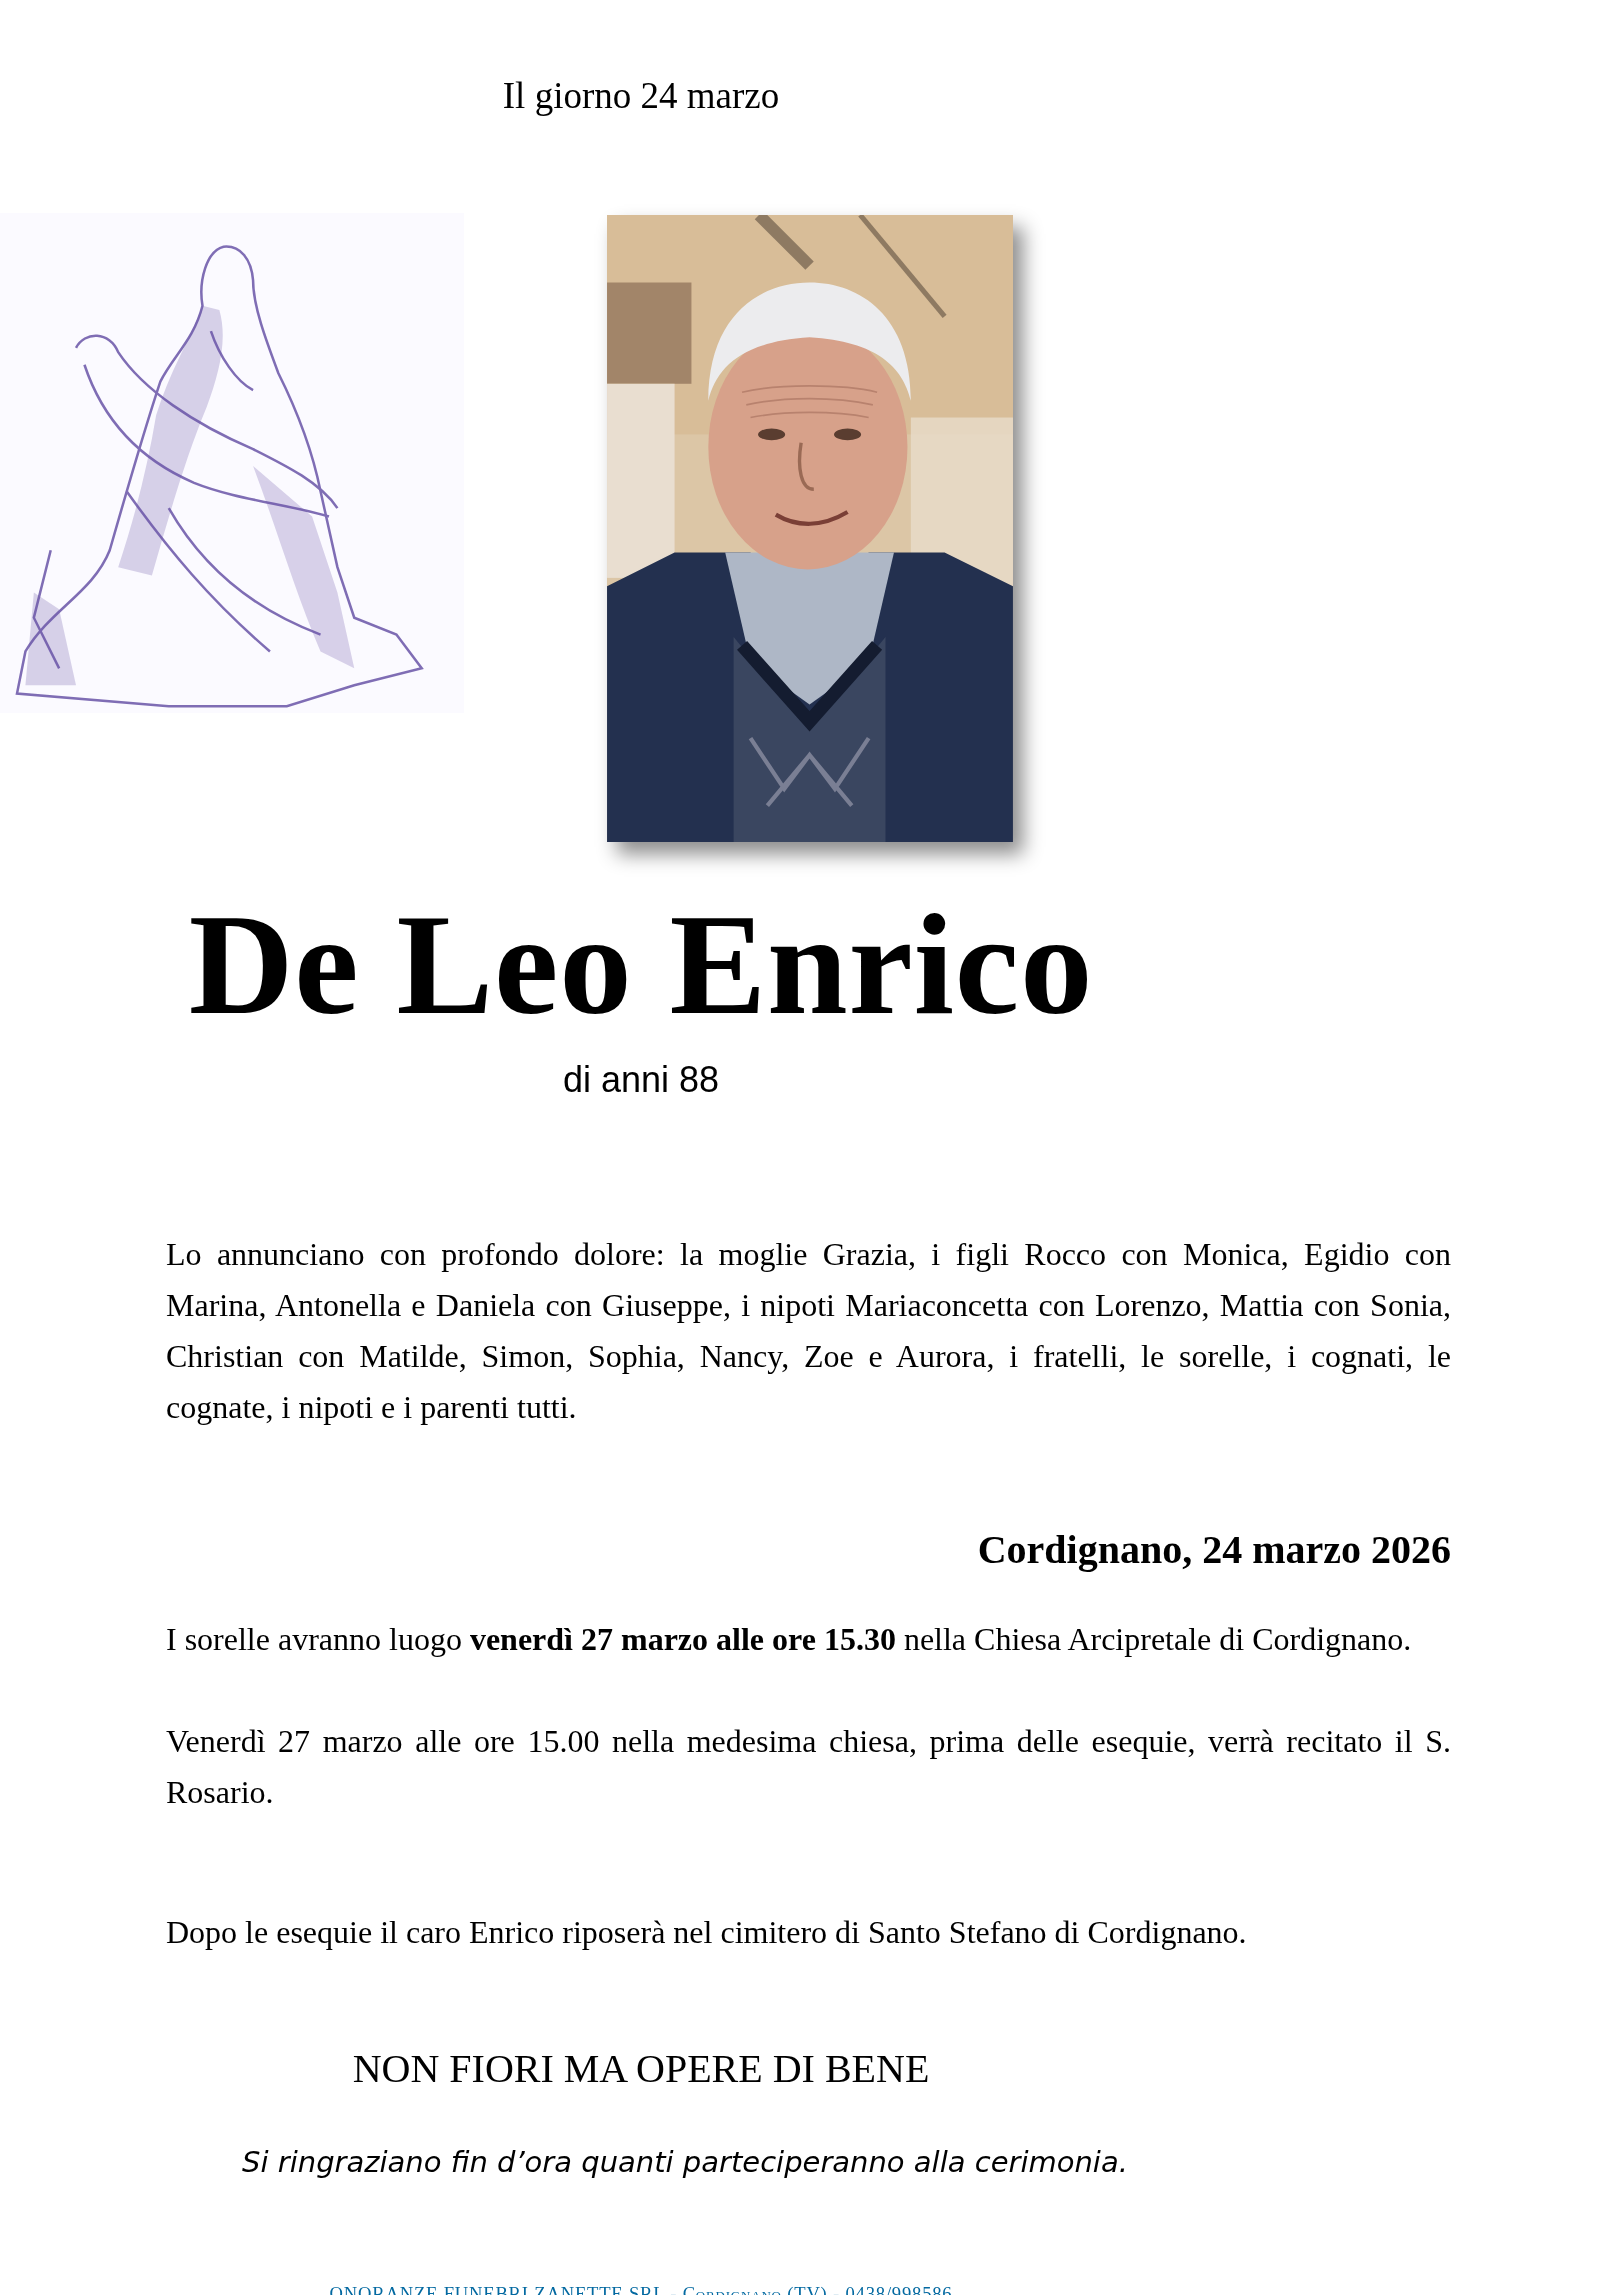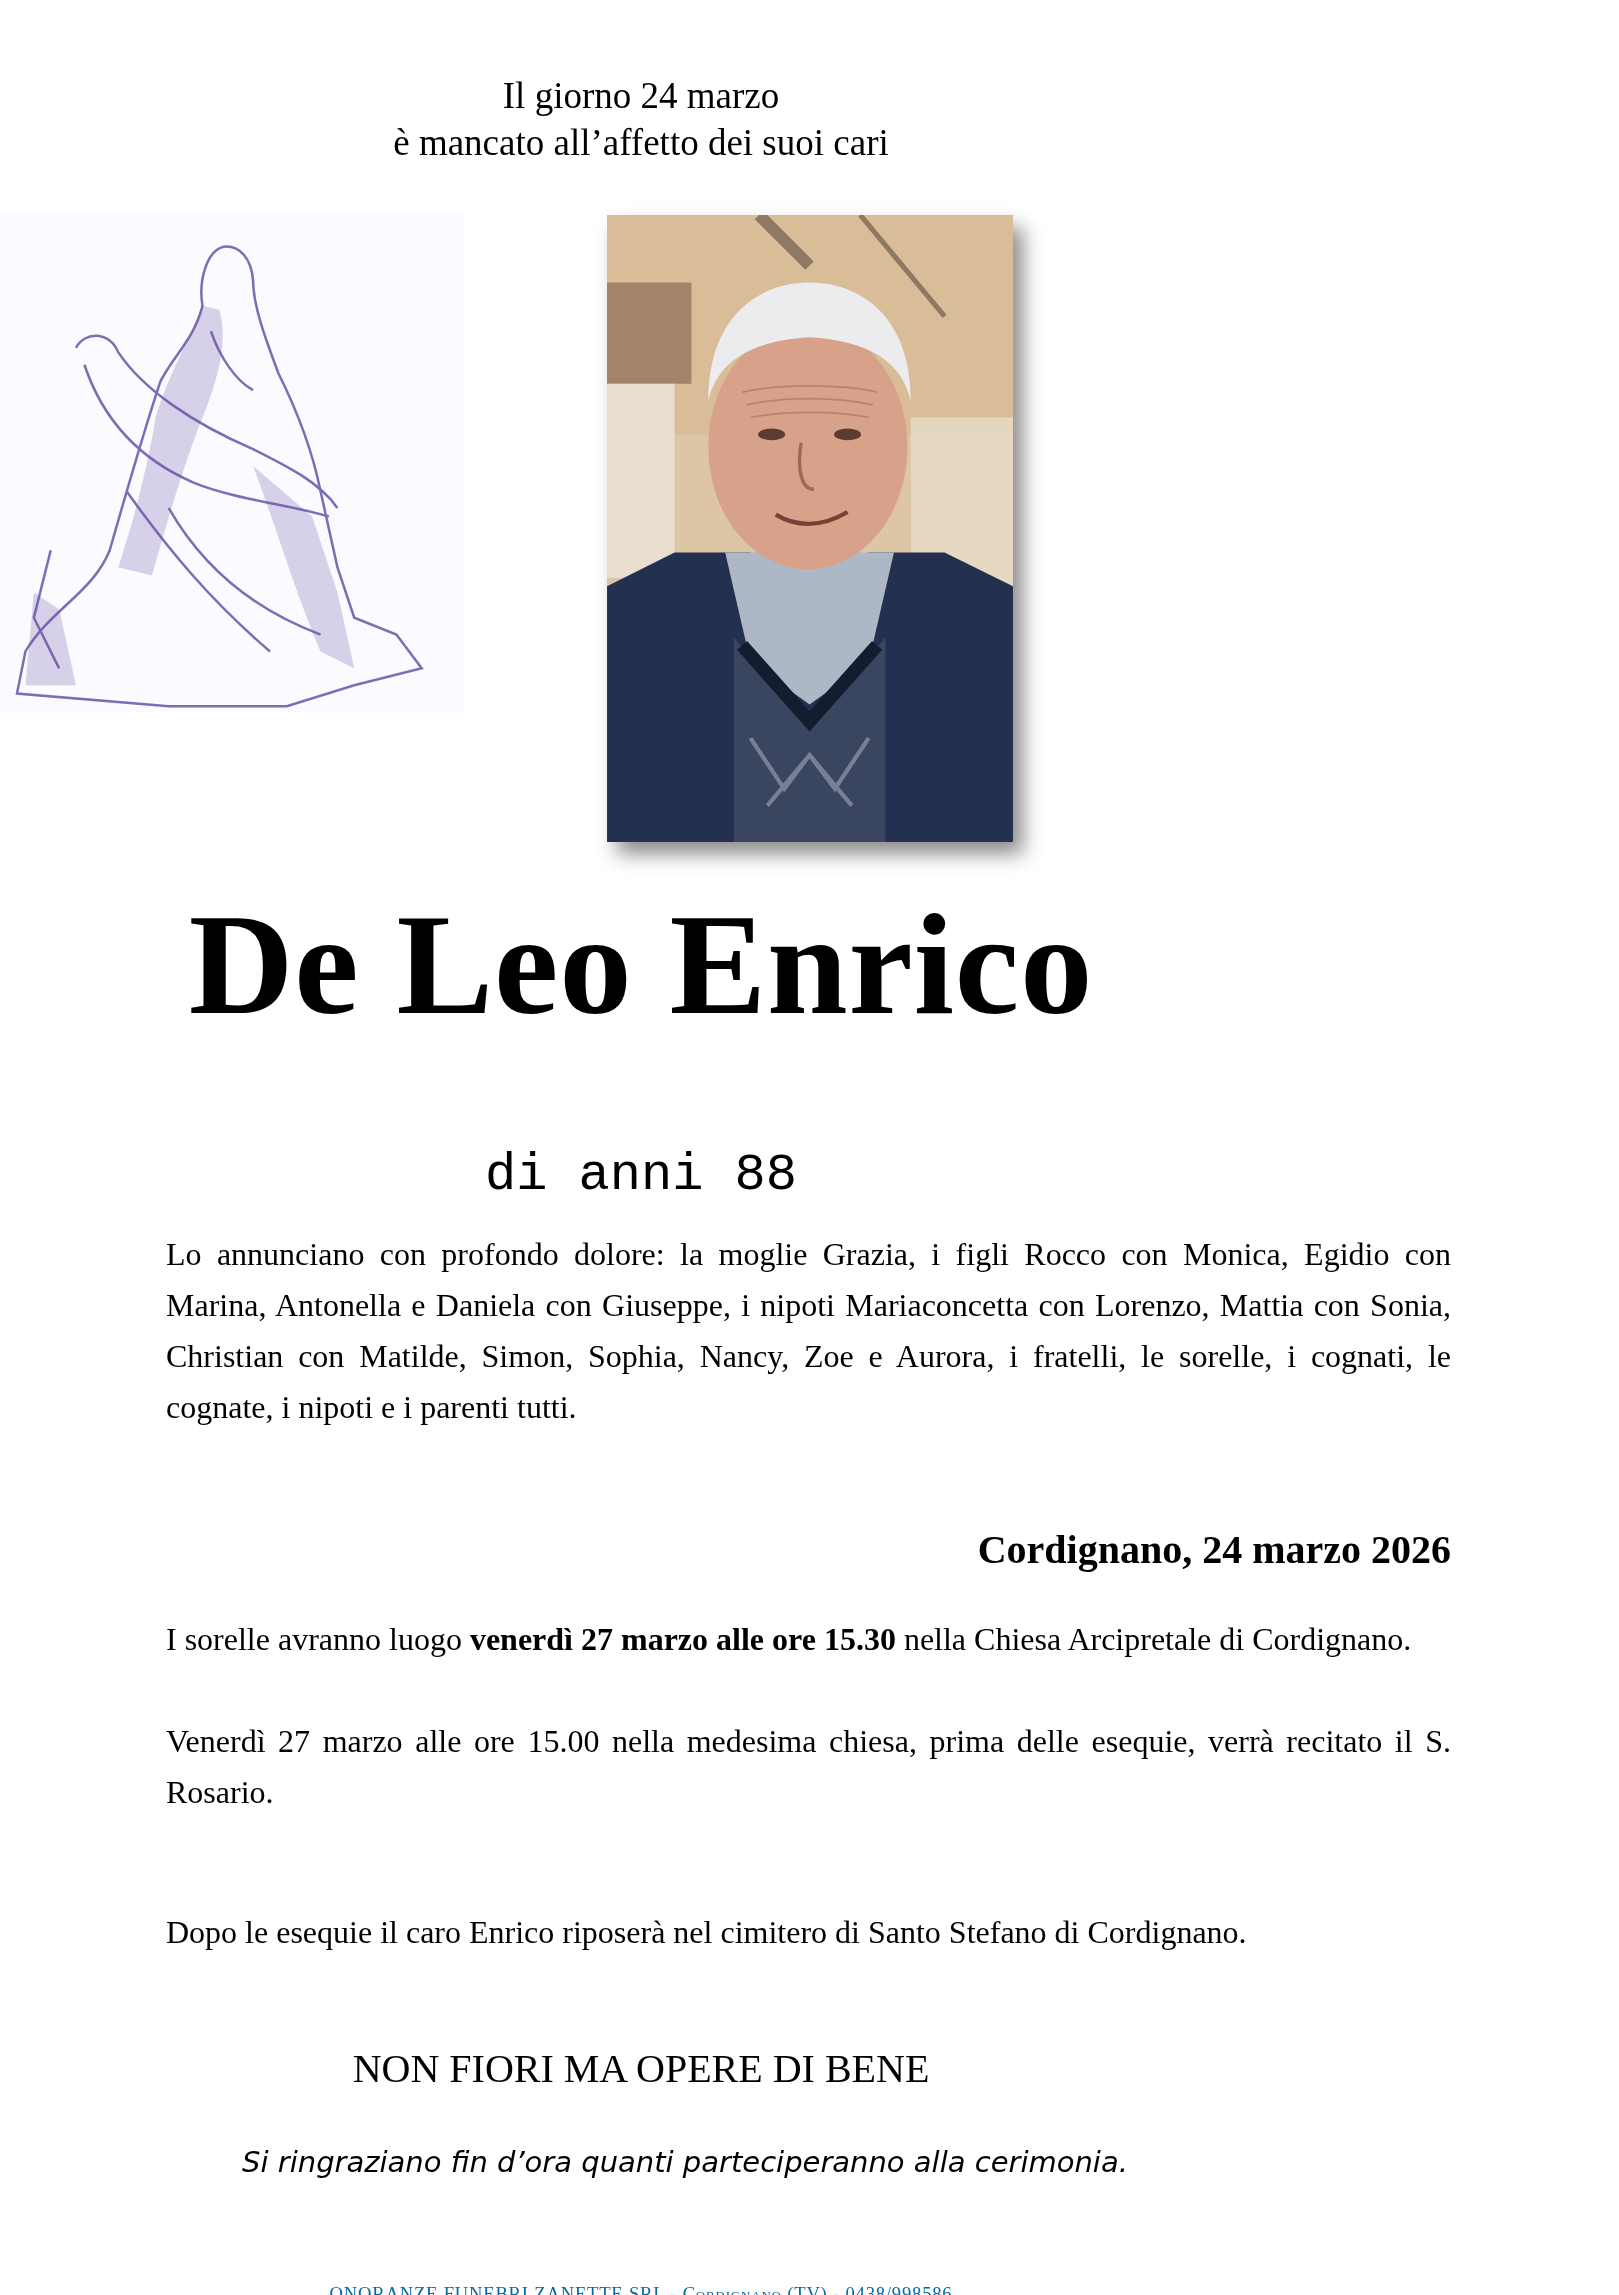--- a/index.html
+++ b/index.html
@@ -4,34 +4,33 @@
 <style>
   html, body { margin:0; padding:0; background:#ffffff; }
   body { width:1620px; height:2295px; position:relative; overflow:hidden; color:#000; font-family:"Liberation Serif", serif; }
   .abs { position:absolute; }
   .center { left:0; width:1282px; text-align:center; }
   .intro { font-size:37px; line-height:47px; }
   .pieta { left:0; top:213px; width:464px; height:500px; background:#fbfaff; overflow:hidden; }
   .photo { left:607px; top:215px; width:406px; height:627px; box-shadow: 10px 11.8px 18.6px rgba(0,0,0,0.45); overflow:hidden;
     background: linear-gradient(180deg,#d9c2a0 0%, #e6d4b8 35%, #d7c4a8 55%, #cdb89b 62%); }
   .name { top:893px; font-size:145px; font-weight:bold; line-height:143px; letter-spacing:0.8px; }
-  .age { top:1149px; font-family:Liberation Mono, monospace; font-size:52px; line-height:54px; }
+  .age { top:1053px; font-family:Liberation Sans, sans-serif; font-size:36px; line-height:54px; }
   .para { left:166px; width:1285px; font-size:32px; line-height:51px; text-align:justify; }
   .right { left:166px; width:1285px; text-align:right; font-size:40px; font-weight:bold; line-height:51px;margin-top:8px; }
   .motto { font-size:40px; line-height:51px;text-align:center; }
   .thanks { font-family:"DejaVu Sans", sans-serif; font-style:italic; font-size:29px; line-height:37px; }
   .footer { font-size:18.6px; line-height:23.6px; color:#0369a1; letter-spacing:0.8px;margin-top:30px; }
   .footer .sc { font-variant: small-caps; }
 </style>
 </head>
 <body>
 
 <div class="abs center intro" style="top:72px;">
   <div>Il giorno 24 marzo</div>
-  <div>è mancato all’affetto dei suoi cari</div>
 </div>
 
 <div class="abs pieta">
   <svg width="464" height="500" viewBox="0 0 550 593" xmlns="http://www.w3.org/2000/svg">
     <g fill="none" stroke="#6a55a8" stroke-width="3" opacity="0.85">
       <path d="M265 40 C245 45 235 80 240 110 C230 150 205 170 190 200 C170 260 150 330 130 400 C110 450 60 470 30 520 L20 570 L200 585 L340 585 L420 560 L500 540 L470 500 L420 480 L400 420 L380 330 C370 280 350 230 330 190 C315 150 300 110 300 80 C298 55 285 38 265 40 Z"></path>
       <path d="M90 160 C100 140 130 140 140 165 C170 210 230 250 300 280 C340 300 380 320 400 350"></path>
       <path d="M100 180 C120 240 160 290 230 320 C280 340 340 345 390 360"></path>
       <path d="M60 400 L40 480 L70 540"></path>
       <path d="M150 330 C200 400 250 460 320 520"></path>

